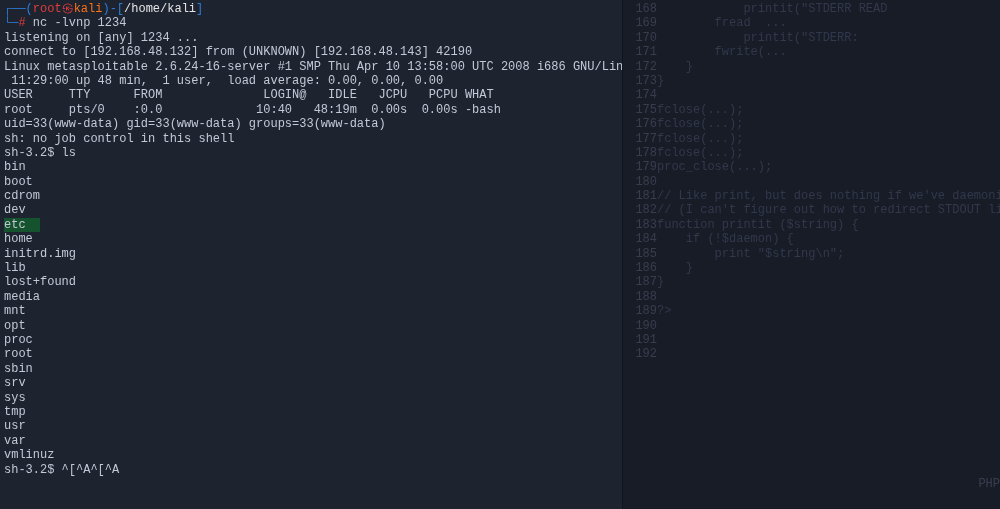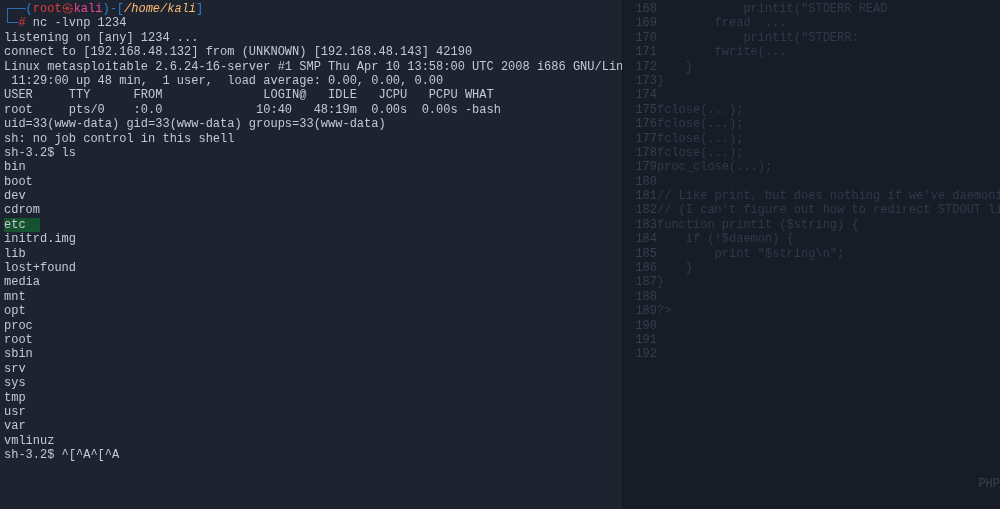--- a/index.html
+++ b/index.html
@@ -28,22 +28,22 @@
       background: #151822;
       padding: 2px 6px;
       overflow: hidden;
       position: relative;
       z-index: 1;
       border-left: 1px solid #0a0c12;
     }
     .line { white-space: pre; letter-spacing: 0px; }
     .prompt-bracket { color: #2e7cd6; }
     .prompt-user { color: #e03c3c; }
-    .prompt-host { color: #ec4899; }
-    .prompt-path { color: #fdba74; font-style: italic; }
+    .prompt-host { color: #f97316; }
+    .prompt-path { color: #e5e5e5; }
     .prompt-hash { color: #e03c3c; }
     .cmd { color: #c5c8d6; }
     .sh-prompt { color: #c5c8d6; }
     .hl-etc { background: #14532d; }
     .code-ln { color: #4a4f62; display: inline-block; width: 28px; text-align: right; }
     .code-text { color: #3e465e; }
     .right-line { white-space: pre; }
     .right-overlay { opacity: 0.6; }
     .bottom-r { position: absolute; bottom: 18px; right: 0; color: #4a4f62; }
     .dragon-bg {
@@ -73,23 +73,24 @@
     <div class="line">Linux metasploitable 2.6.24-16-server #1 SMP Thu Apr 10 13:58:00 UTC 2008 i686 GNU/Linux</div>
     <div class="line"> 11:29:00 up 48 min,  1 user,  load average: 0.00, 0.00, 0.00</div>
     <div class="line">USER     TTY      FROM              LOGIN@   IDLE   JCPU   PCPU WHAT</div>
     <div class="line">root     pts/0    :0.0             10:40   48:19m  0.00s  0.00s -bash</div>
     <div class="line">uid=33(www-data) gid=33(www-data) groups=33(www-data)</div>
     <div class="line">sh: no job control in this shell</div>
     <div class="line"><span class="sh-prompt">sh-3.2$ </span><span class="cmd">ls</span></div>
     <div id="dir-list">
         <div class="line">bin</div>
         <div class="line">boot</div>
+        <div class="line">cdrom</div>
         <div class="line">dev</div>
-        <div class="line">cdrom</div>
         <div class="line"><span class="hl-etc">etc  </span></div>
+        <div class="line">home</div>
         <div class="line">initrd.img</div>
         <div class="line">lib</div>
         <div class="line">lost+found</div>
         <div class="line">media</div>
         <div class="line">mnt</div>
         <div class="line">opt</div>
         <div class="line">proc</div>
         <div class="line">root</div>
         <div class="line">sbin</div>
         <div class="line">srv</div>

